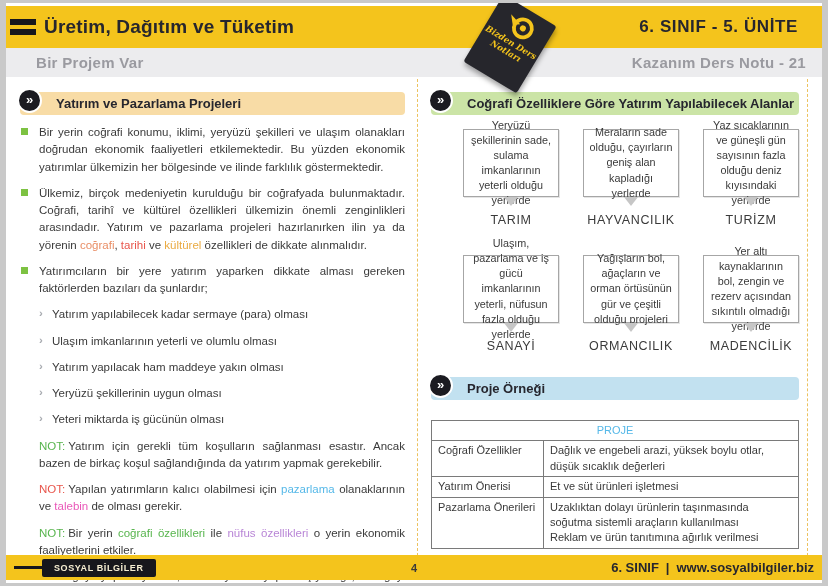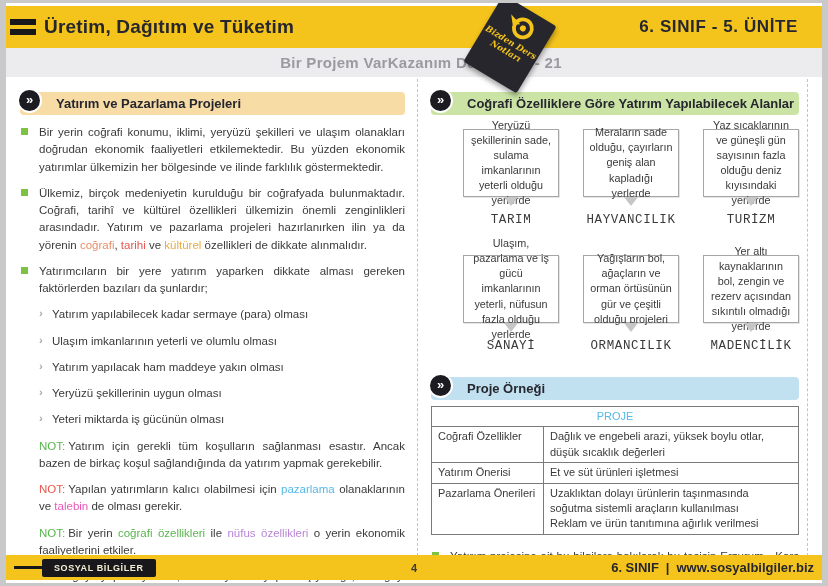--- a/index.html
+++ b/index.html
@@ -7,21 +7,21 @@
   body { background:#c9c9c9; font-family:"Liberation Sans", sans-serif; position:relative; }
   .page { position:absolute; left:6px; top:3px; width:816px; height:580px; background:#ffffff; overflow:hidden; }
 
   
   .hdr { position:absolute; left:0; top:3px; width:100%; height:42px; background:#f4c41c; display:flex; align-items:center; }
   .bars { margin-left:4px; width:26px; display:flex; flex-direction:column; gap:4px; }
   .bars i { display:block; height:6px; background:#17171c; }
   .hdr-title { margin-left:8px; font-size:19px; font-weight:bold; color:#26262e; letter-spacing:.2px; }
   .hdr-unit { margin-left:auto; padding-right:24px; font-size:17px; font-weight:bold; color:#26262e; letter-spacing:.6px; }
 
-  .sub { position:absolute; left:0; top:45px; width:100%; height:29px; background:#ececee; display:flex; align-items:center; justify-content:center; padding:0 16px 0 30px; }
+  .sub { position:absolute; left:0; top:45px; width:100%; height:29px; background:#ececee; display:flex; align-items:center; justify-content:space-between; padding:0 16px 0 30px; }
   .sub span { font-size:15px; font-weight:bold; color:#9a9aa0; letter-spacing:.3px; }
 
   
   .ribbon { position:absolute; left:473px; top:2px; width:62px; height:78px; background:#26262c; transform:rotate(31deg); border-radius:3px; z-index:9; display:flex; flex-direction:column; align-items:center; padding-top:5px; box-shadow:2px 3px 5px rgba(0,0,0,.35); }
   .ribbon .txt { font-family:"DejaVu Serif", serif; font-style:italic; font-weight:bold; color:#f4c41c; font-size:8.5px; line-height:1.15; text-align:center; }
 
   
   .content { position:absolute; left:14px; top:76px; width:788px; height:477px; display:flex; }
   .colL { width:398px; padding-right:12px; border-right:1px dashed #ecc25e; }
   .colR { flex:1; padding-left:13px; padding-right:8px; border-right:1px dashed #ecc25e; }
@@ -48,23 +48,23 @@
   .c-blue   { color:#55b8e8; }
   .c-pink   { color:#e958b8; }
   .c-purple { color:#b885d6; }
 
   
   .grid { display:grid; grid-template-columns:1fr 1fr 1fr; column-gap:24px; margin-top:14px;margin-left:32px; }
   .grid.second { margin-top:28px; }
   .cell { display:flex; flex-direction:column; align-items:center; }
   .box { width:100%; height:68px; border:1px solid #a6a6a6; background:#fff; display:flex; align-items:center; justify-content:center; text-align:center; font-size:10.8px; line-height:1.4; color:#3a3a3a; padding:3px 5px; box-shadow:1px 1px 0 rgba(0,0,0,.10); }
   .arrow { width:0; height:0; border-left:7px solid transparent; border-right:7px solid transparent; border-top:9px solid #c6c6c6; }
-  .alabel { margin-top:7px; font-size:12.5px; color:#3a3a3a; letter-spacing:.6px;font-family:Liberation Mono, monospace; }
-
-  table.proj { width:100%; border-collapse:collapse; margin-top:6px; }
+  .alabel { margin-top:7px; font-size:12.5px; color:#3a3a3a; letter-spacing:.6px; }
+
+  table.proj { width:100%; border-collapse:collapse; margin-top:20px; }
   table.proj th, table.proj td { border:1px solid #7a7a7a; font-size:11px; line-height:1.4; color:#3a3a3a; padding:2px 6px; text-align:left; vertical-align:top; font-weight:normal; }
   table.proj th { text-align:center; color:#55b8e8; }
   td.k { width:112px; }
 
   
   .ftr { position:absolute; left:0; bottom:3px; width:100%; height:25px; background:#f4c41c; display:flex; align-items:center; padding:0 8px; }
   .brand-line { width:28px; height:3px; background:#17171c; }
   .brand { background:#17171c; color:#f6eed2; font-size:9px; font-weight:bold; letter-spacing:.6px; padding:4px 12px; border-radius:2px; }
   .pageno { position:absolute; left:50%; transform:translateX(-50%); font-size:11px; font-weight:bold; color:#3a3a3a; }
   .fright { margin-left:auto; font-size:13px; font-weight:bold; color:#26262e; display:flex; gap:7px; align-items:flex-end; }

